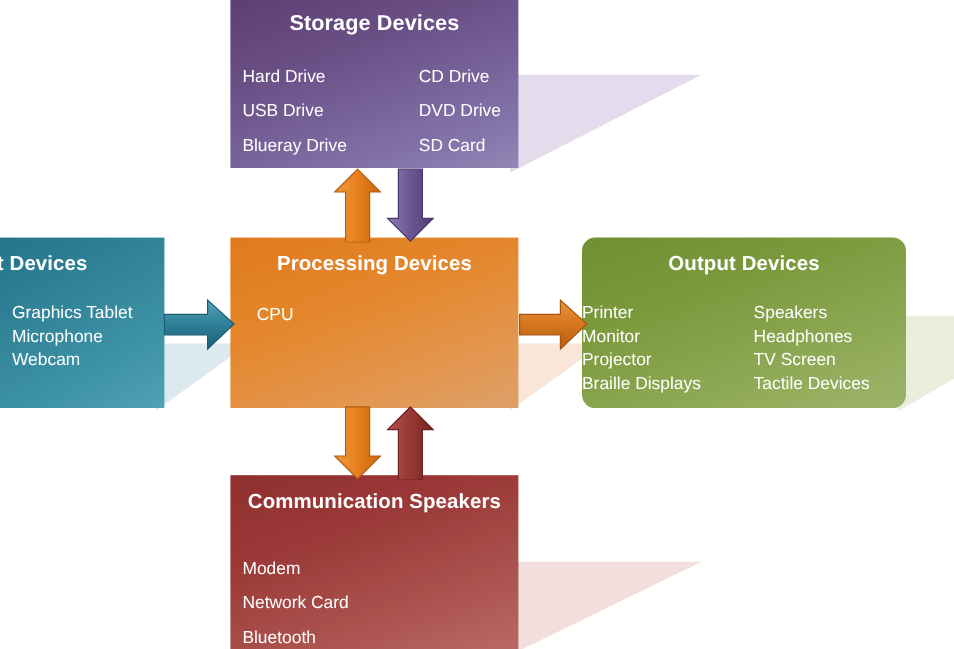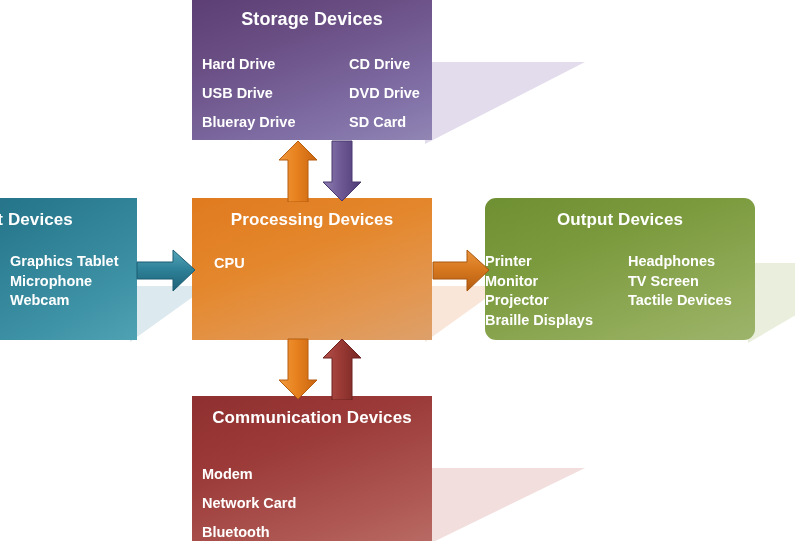--- a/index.html
+++ b/index.html
@@ -48,21 +48,20 @@
     color: #ffffff;
     font-size: 14.5px;
   }
   .box-col {
     display: flex;
     flex-direction: column;
   }
   .item {
     white-space: nowrap;
     color: #ffffff;
-    font-weight: bold;
   }
 
   
   #box-storage {
     left: 192px; top: -8px;
     width: 240px; height: 148px;
     background: linear-gradient(160deg, #5b3d72 0%, #6a4f85 35%, #8272a8 80%, #9186b4 100%);
   }
   #box-storage .box-title { margin-top: 17px; font-size: 18px; }
   #box-storage .box-cols { margin-top: 20px; padding-left: 10px; }
@@ -168,29 +167,30 @@
   <div class="box" id="box-output">
     <div class="box-title">Output Devices</div>
     <div class="box-cols">
       <div class="box-col">
         <span class="item">Printer</span>
         <span class="item">Monitor</span>
         <span class="item">Projector</span>
         <span class="item">Braille Displays</span>
       </div>
       <div class="box-col">
+        <span class="item">Speakers</span>
         <span class="item">Headphones</span>
         <span class="item">TV Screen</span>
         <span class="item">Tactile Devices</span>
       </div>
     </div>
   </div>
 
   <div class="box" id="box-communication">
-    <div class="box-title">Communication Devices</div>
+    <div class="box-title">Communication Speakers</div>
     <div class="box-cols">
       <div class="box-col">
         <span class="item">Modem</span>
       </div>
       <div class="box-col">
         <span class="item">Network Card</span>
         <span class="item">Bluetooth</span>
       </div>
     </div>
   </div>

